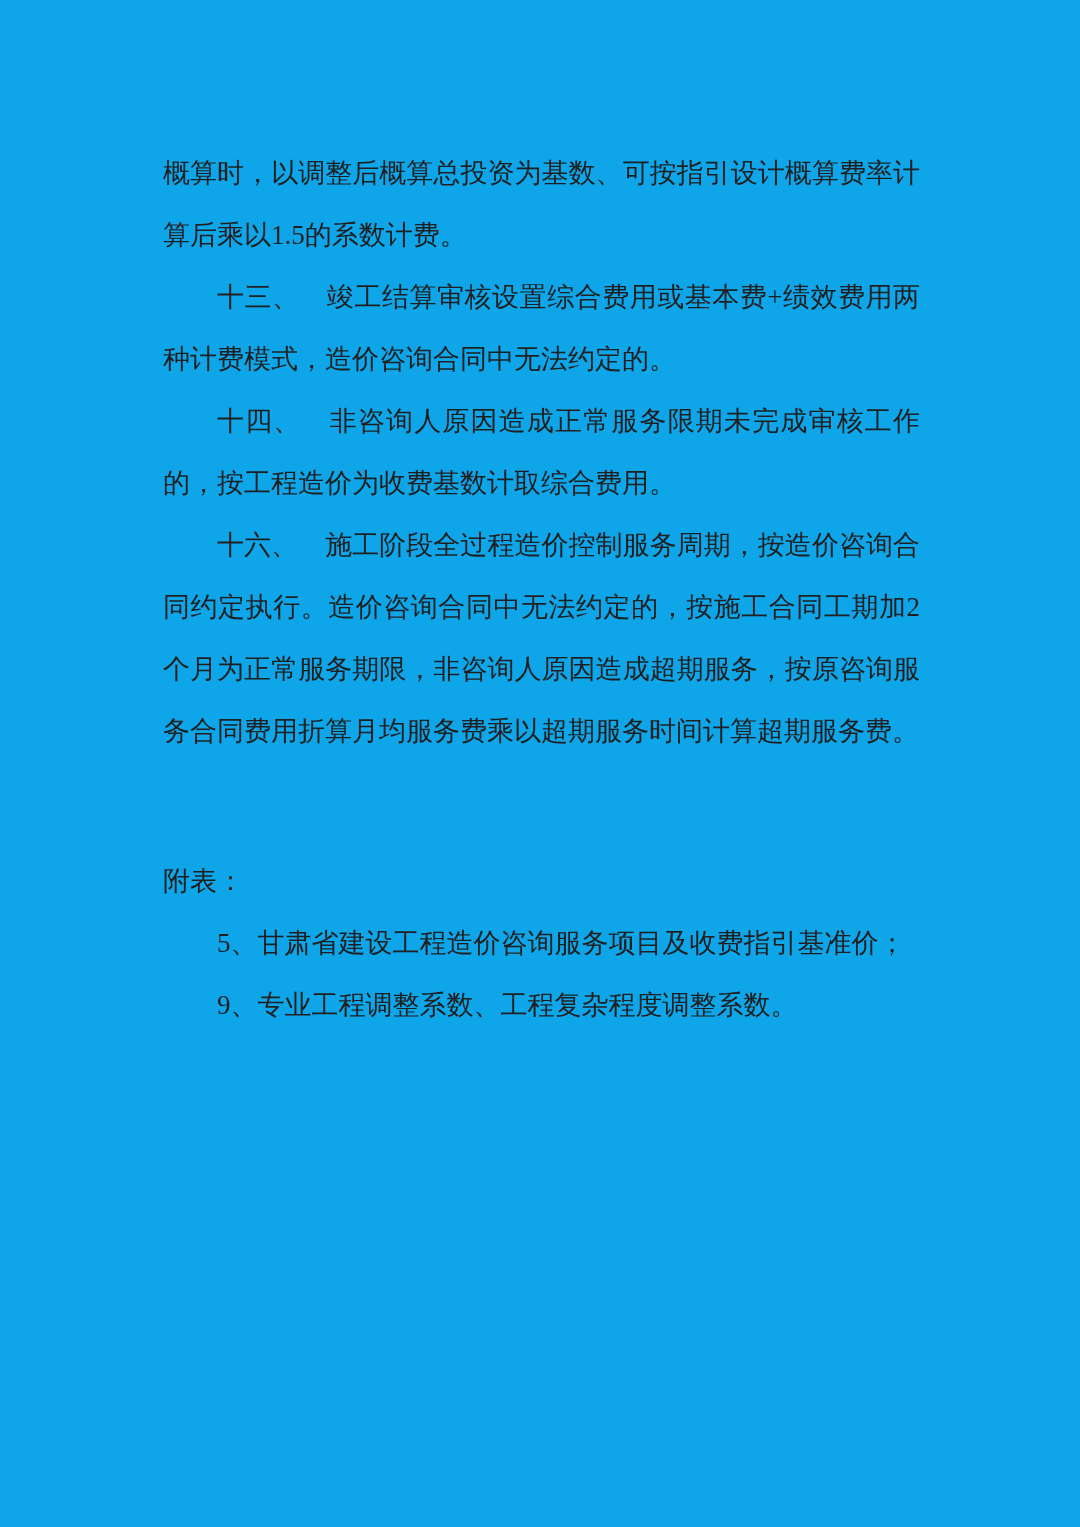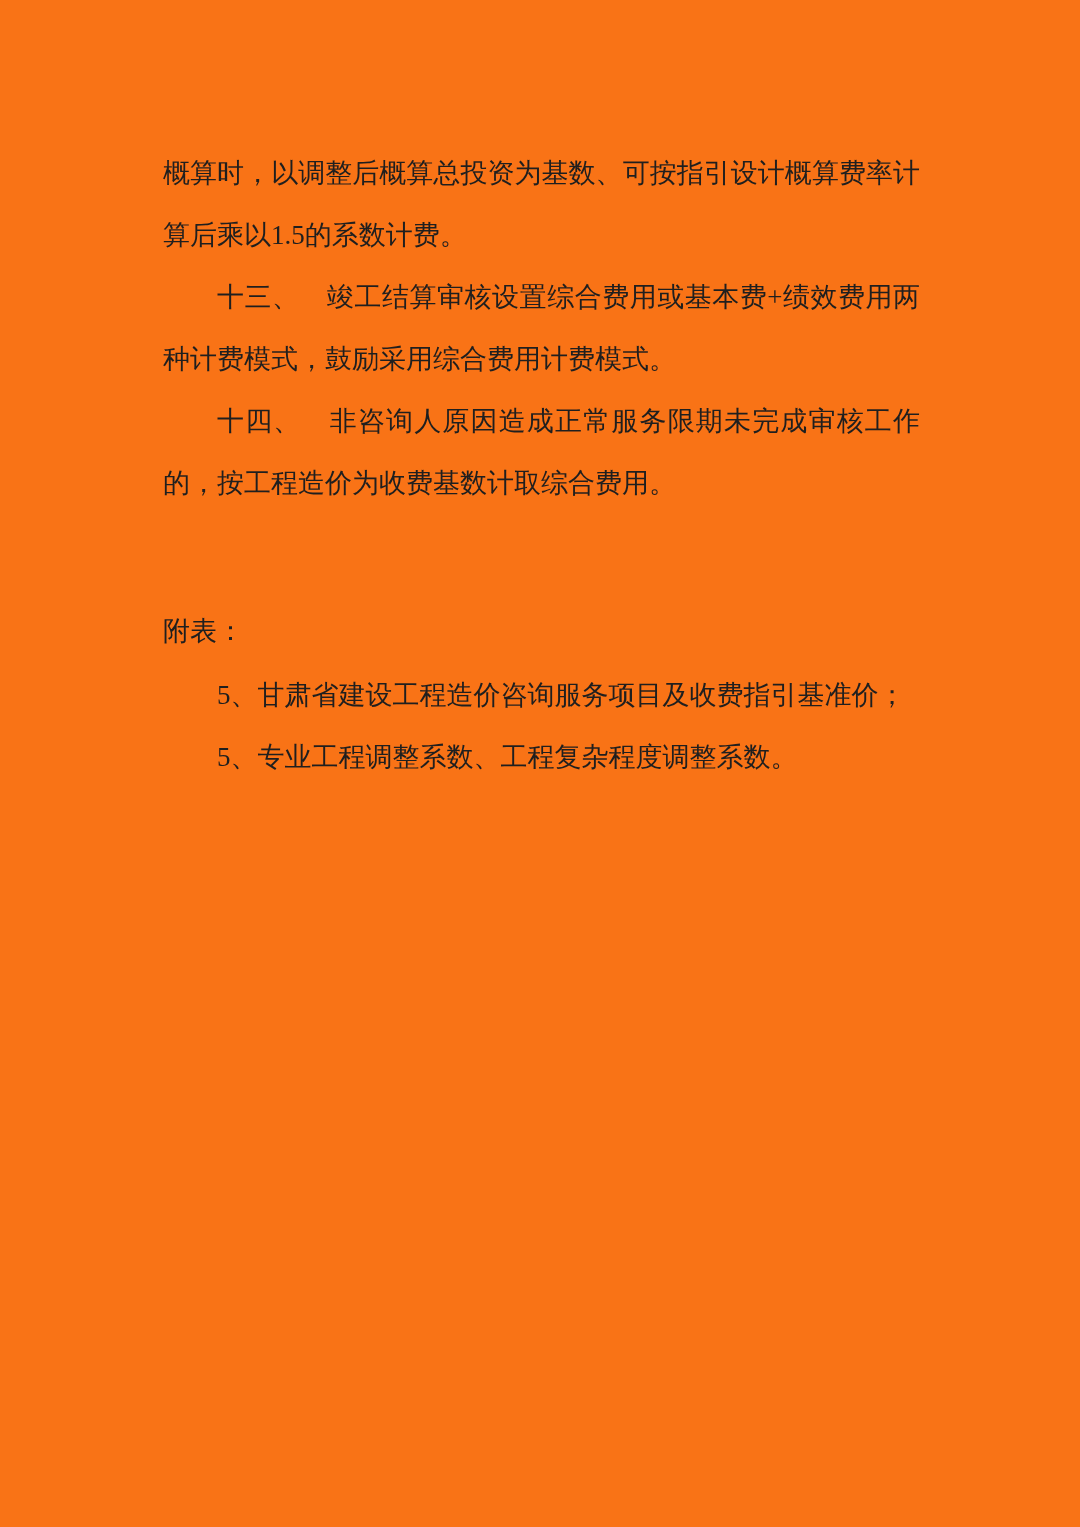--- a/index.html
+++ b/index.html
@@ -4,21 +4,21 @@
 <style>
   html, body {
     margin: 0;
     padding: 0;
     background: #ffffff;
   }
   .page {
     position: relative;
     width: 1080px;
     height: 1527px;
-    background: #f97316;
+    background: #0ea5e9;
     overflow: hidden;
   }
   .content {
     position: absolute;
     left: 163px;
     top: 142px;
     width: 757px;
     font-family: "Liberation Serif", "DejaVu Serif", serif;
     font-size: 27px;
     line-height: 62px;
@@ -30,28 +30,28 @@
   .para {
     margin: 0;
     padding: 0;
     text-indent: 2em;
   }
   .para.noindent {
     text-indent: 0;
   }
   .appendix-label {
     margin-top: 88px;
-    font-family: Liberation Mono, monospace;
   }
 </style>
 </head>
 <body>
 
 <div class="page">
   <div class="content">
     <p class="para noindent">概算时，以调整后概算总投资为基数、可按指引设计概算费率计算后乘以1.5的系数计费。</p>
-    <p class="para">十三、　竣工结算审核设置综合费用或基本费+绩效费用两种计费模式，鼓励采用综合费用计费模式。</p>
+    <p class="para">十三、　竣工结算审核设置综合费用或基本费+绩效费用两种计费模式，造价咨询合同中无法约定的。</p>
     <p class="para">十四、　非咨询人原因造成正常服务限期未完成审核工作的，按工程造价为收费基数计取综合费用。</p>
+    <p class="para">十六、　施工阶段全过程造价控制服务周期，按造价咨询合同约定执行。造价咨询合同中无法约定的，按施工合同工期加2个月为正常服务期限，非咨询人原因造成超期服务，按原咨询服务合同费用折算月均服务费乘以超期服务时间计算超期服务费。</p>
     <p class="para noindent appendix-label">附表：</p>
     <p class="para">5、甘肃省建设工程造价咨询服务项目及收费指引基准价；</p>
-    <p class="para">5、专业工程调整系数、工程复杂程度调整系数。</p>
+    <p class="para">9、专业工程调整系数、工程复杂程度调整系数。</p>
   </div>
 </div>
 
 </body></html>

